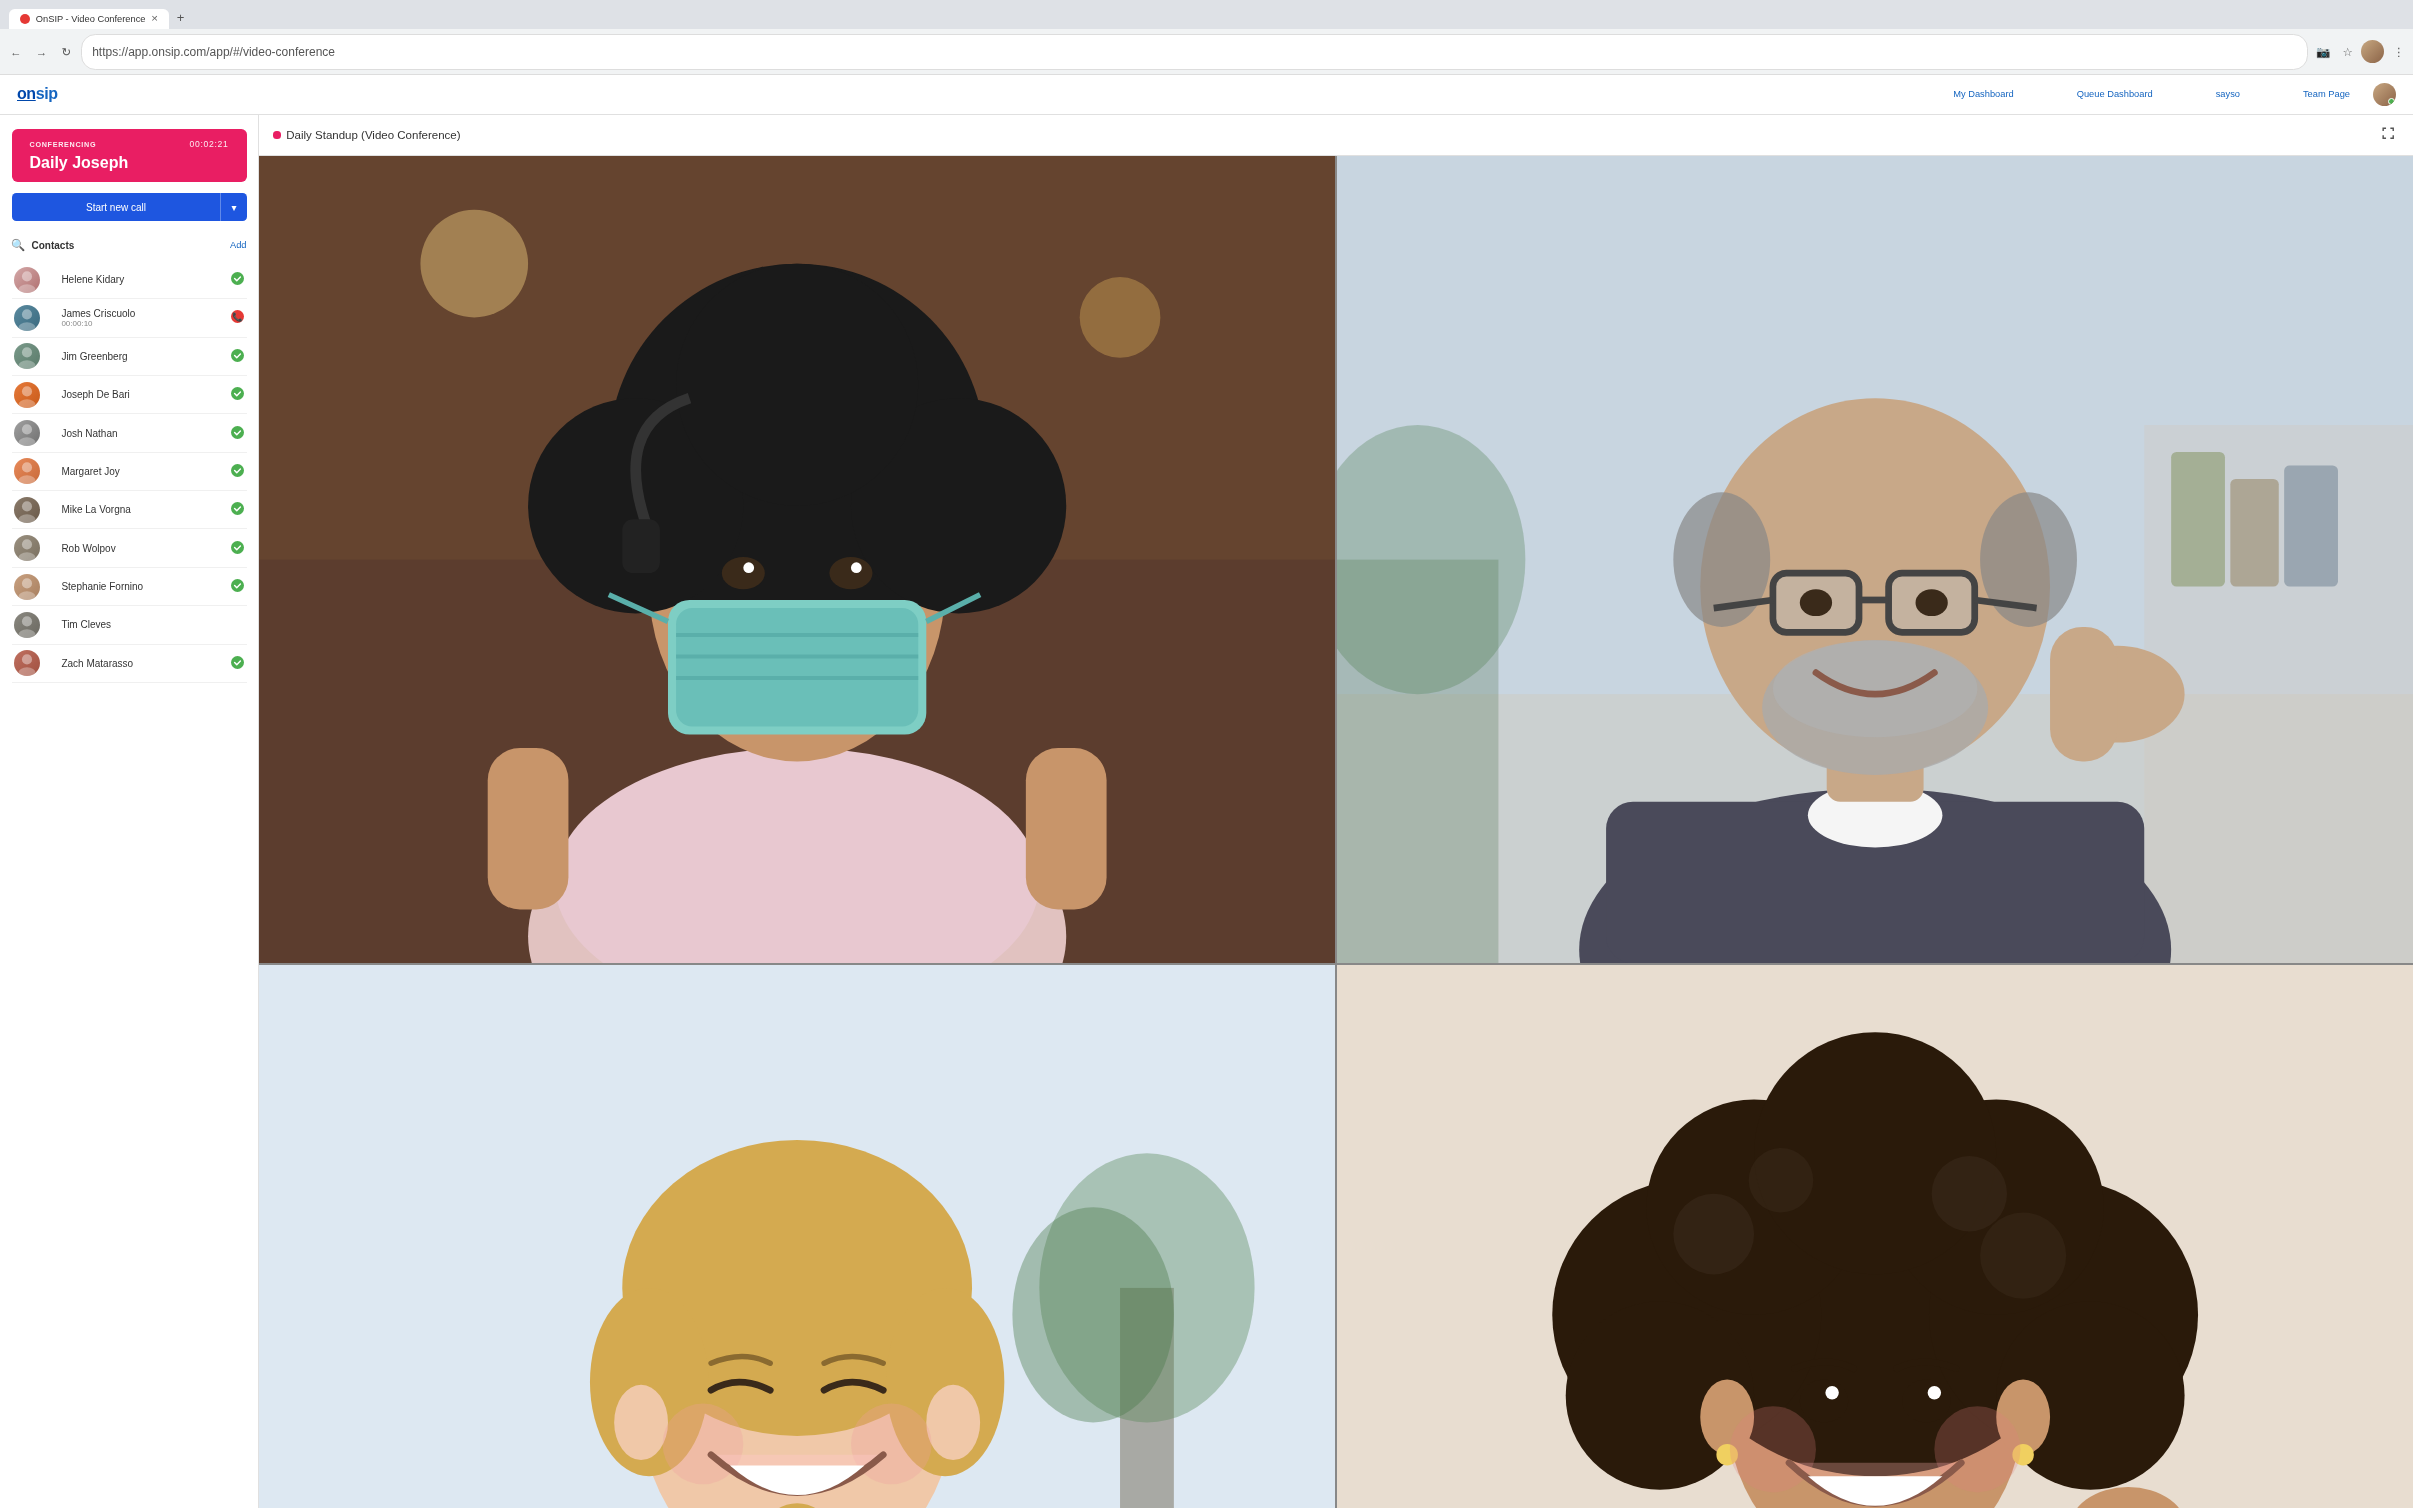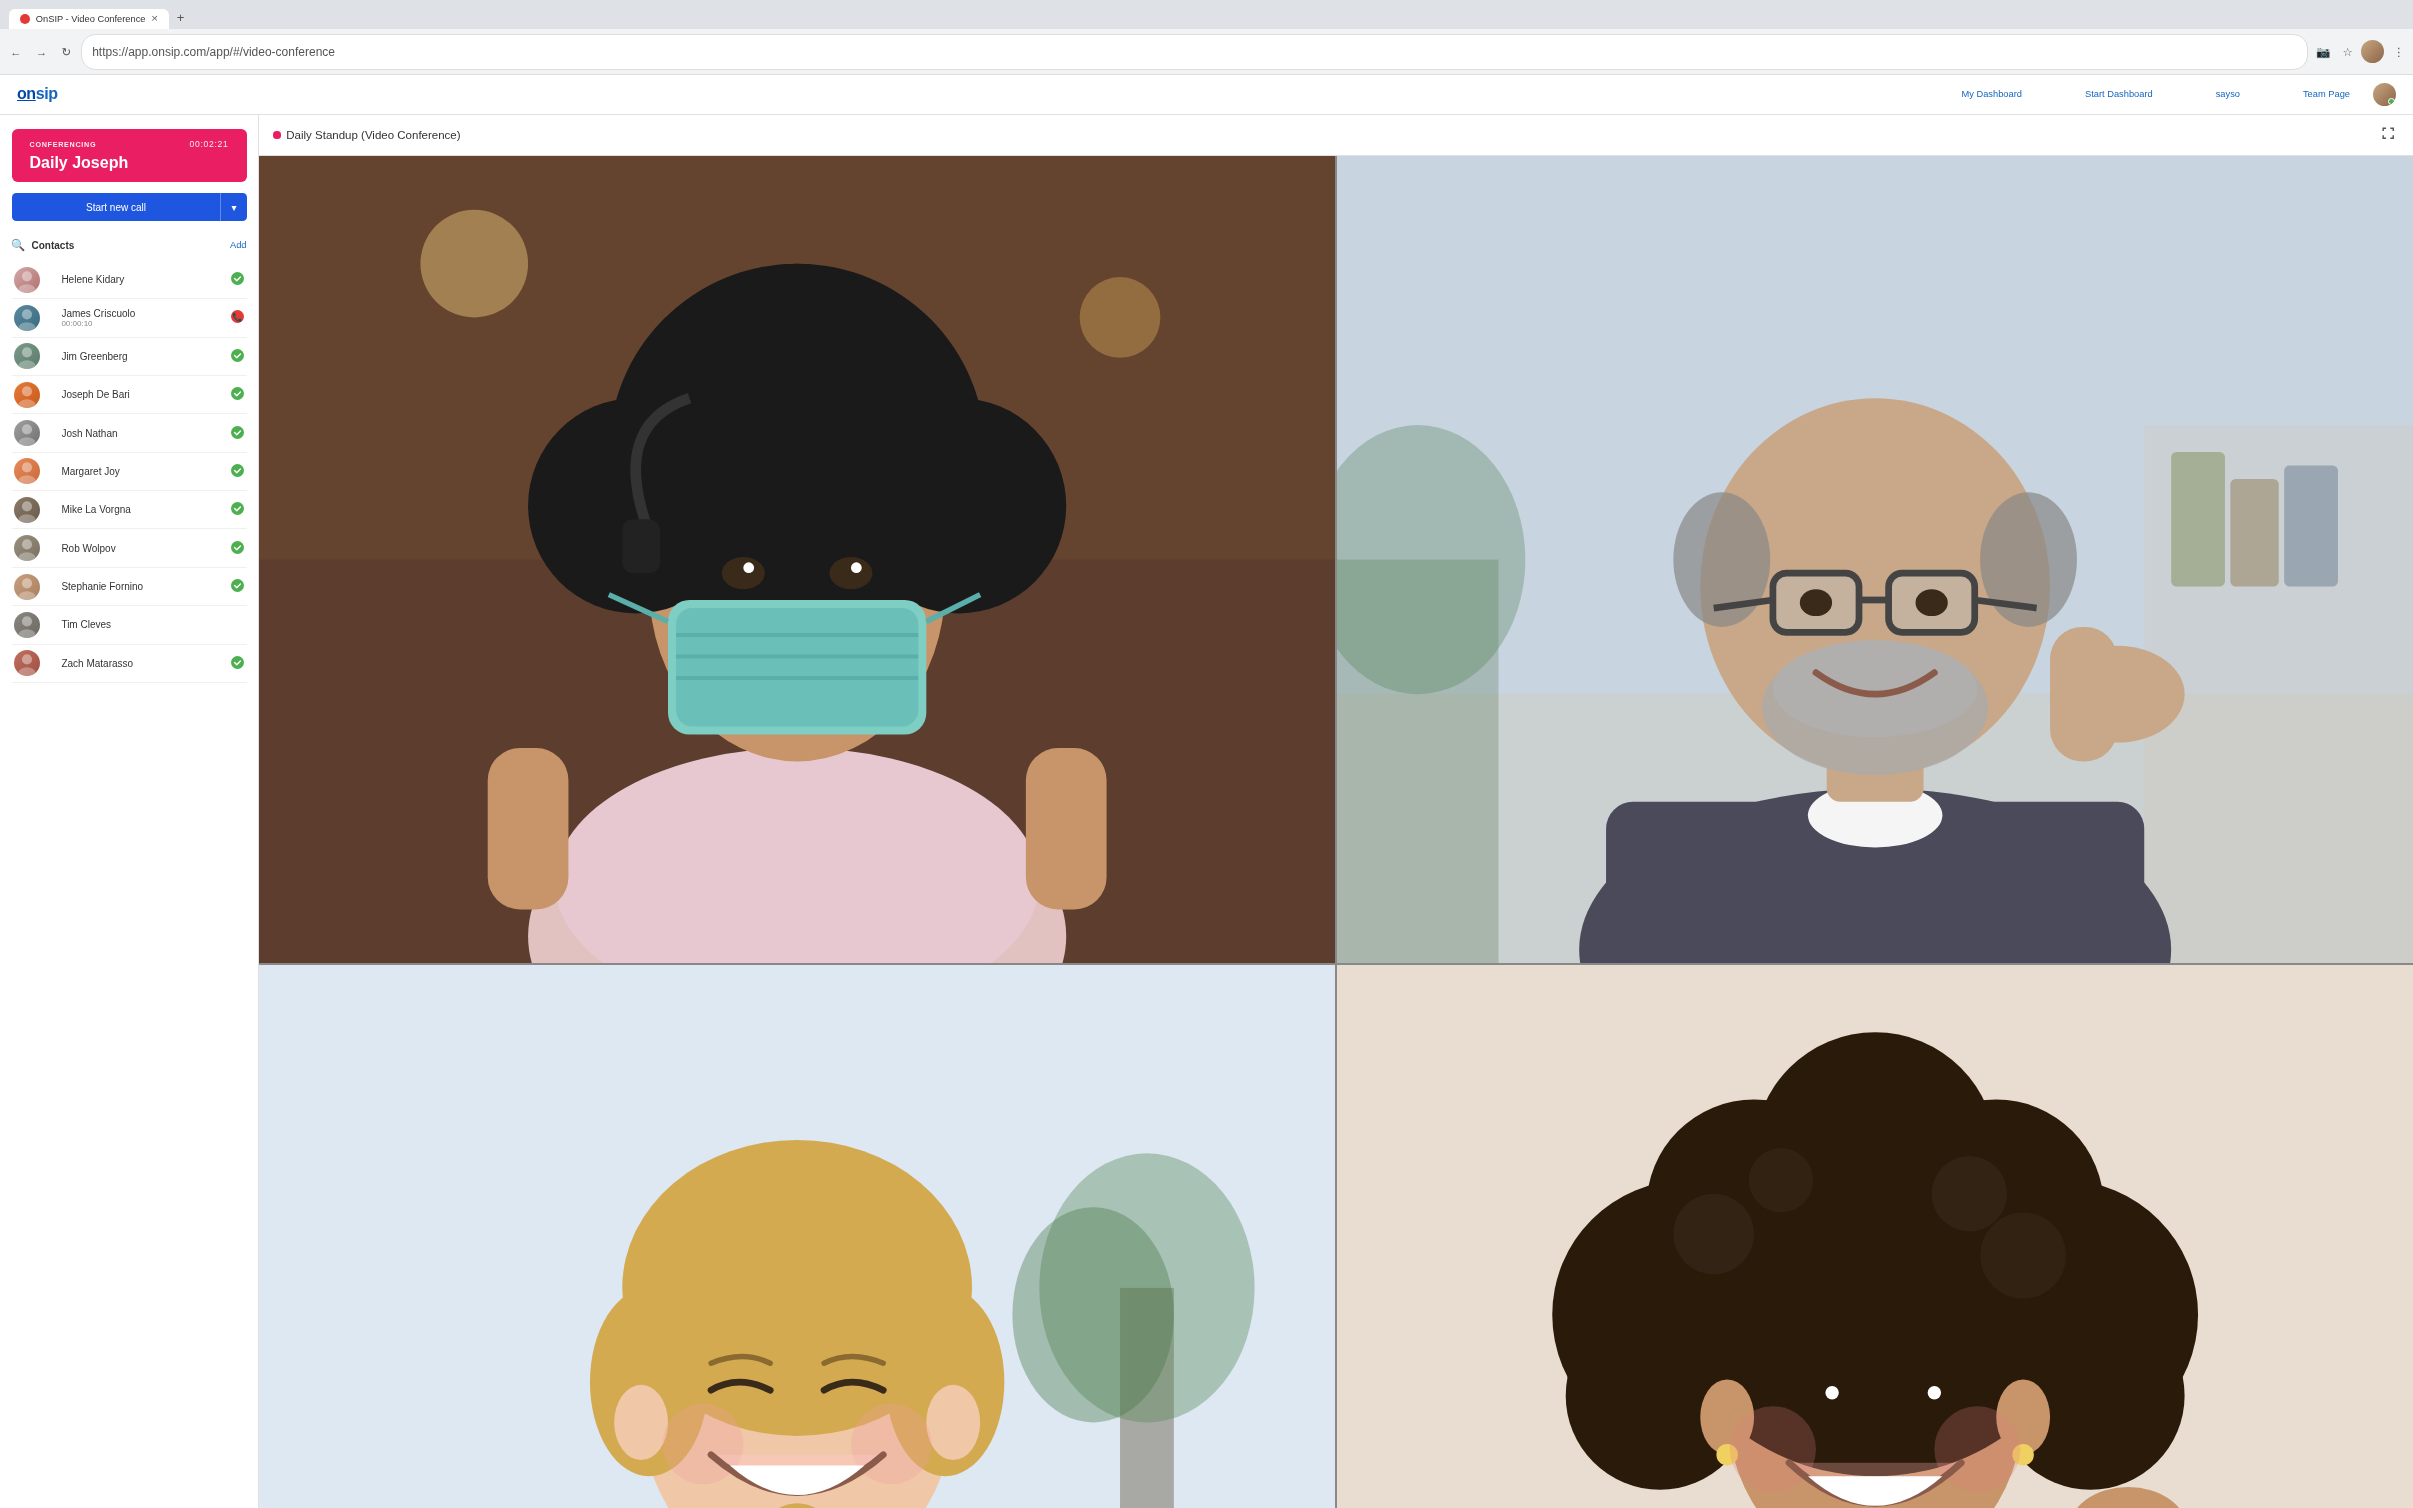--- a/index.html
+++ b/index.html
@@ -116,21 +116,21 @@
 </div>
 
 <div class="app">
 
   <header class="app-header">
     <div class="app-logo">
       <span style="color:#0047AB; font-weight:900;text-decoration:underline;">on</span><span style="color:#1565c0; font-weight:700;">sip</span>
     </div>
     <nav class="app-nav">
       <a>My Dashboard</a>
-      <a>Start Dashboard</a>
+      <a>Queue Dashboard</a>
       <a>sayso</a>
       <a>Team Page</a>
       <div class="app-avatar">
         <div class="avatar-img"></div>
         <div class="avatar-online"></div>
       </div>
     </nav>
   </header>
 
   <div class="main">

